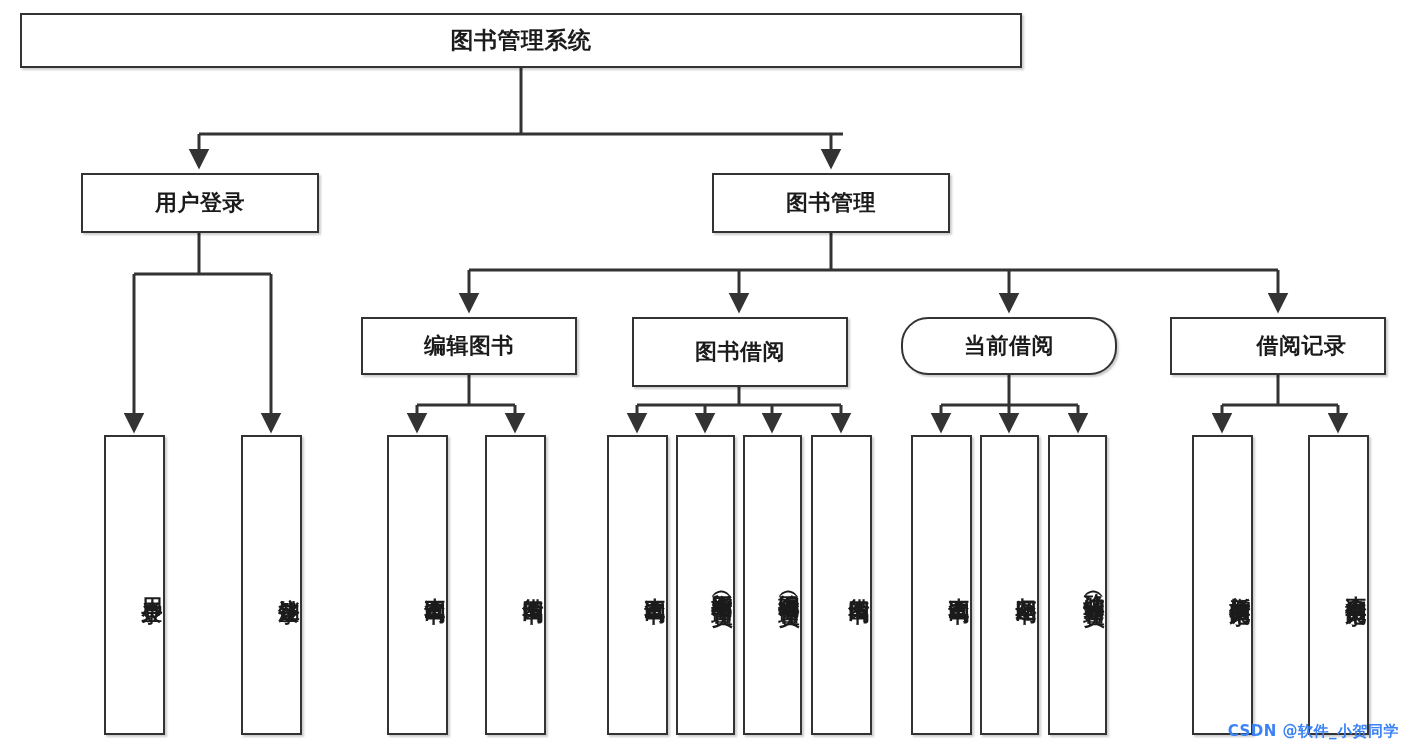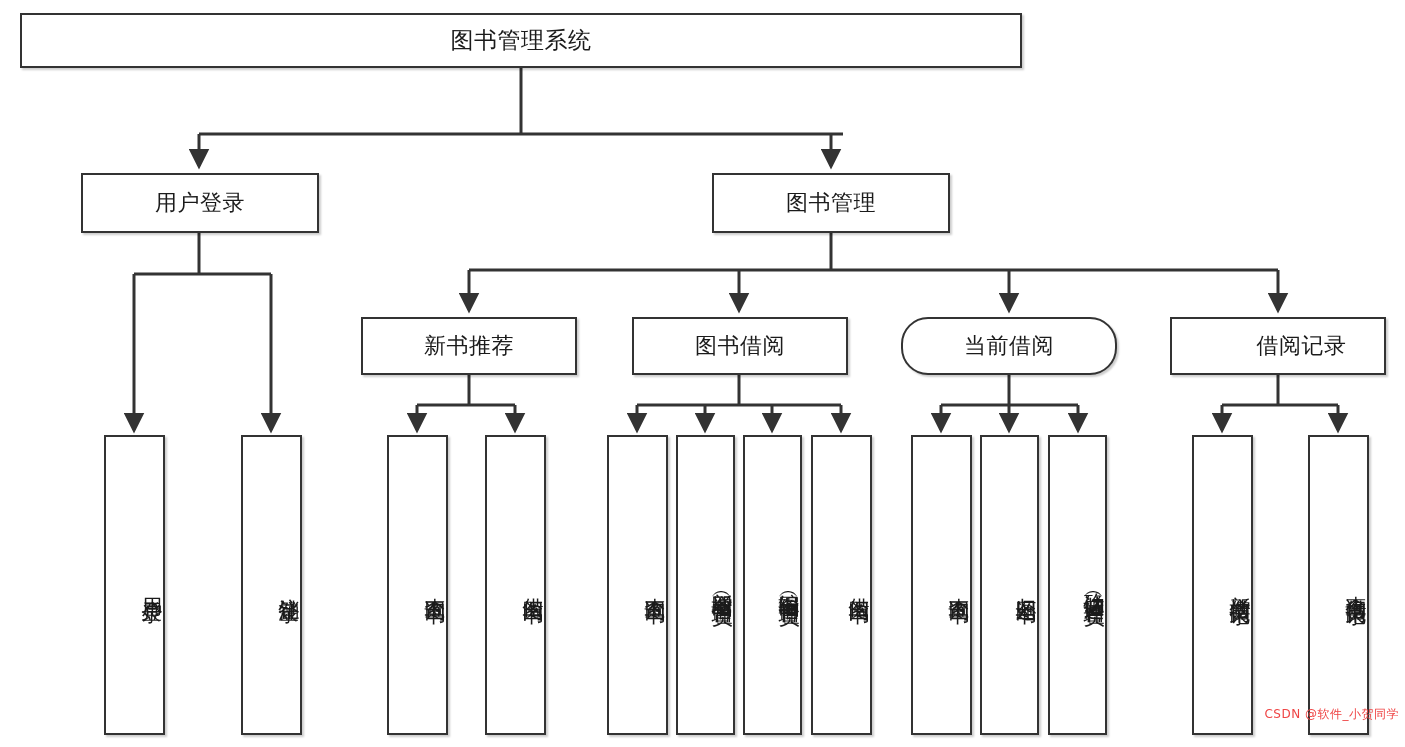--- a/index.html
+++ b/index.html
@@ -9,20 +9,21 @@
   }
   body {
     font-family: "DejaVu Sans", "Liberation Sans", sans-serif;
   }
   #canvas {
     position: relative;
     width: 1405px;
     height: 747px;
     background: #ffffff;
     overflow: hidden;
+    font-weight: bold;
   }
   svg#wires {
     position: absolute;
     left: 0;
     top: 0;
     width: 1405px;
     height: 747px;
     pointer-events: none;
   }
   .node {
@@ -55,23 +56,23 @@
   .node.vert .vlabel {
     writing-mode: vertical-rl;
     text-orientation: upright;
   }
   .node.root {
     font-size: 23px;
   }
   #watermark {
     position: absolute;
     right: 6px;
-    bottom: 24px;
-    font-size: 12px;
-    color: #ef4444;
+    bottom: 6px;
+    font-size: 15px;
+    color: #3b82f6;
     letter-spacing: 0.5px;
     white-space: nowrap;
     user-select: none;
   }
 </style>
 </head>
 <body>
 
 <div id="canvas">
 
@@ -130,23 +131,23 @@
   </div>
 
   <div class="node horiz" style="left:81px; top:173px; width:238px; height:60px;">
     <span>用户登录</span>
   </div>
   <div class="node horiz" style="left:712px; top:173px; width:238px; height:60px;">
     <span>图书管理</span>
   </div>
 
   <div class="node horiz" style="left:361px; top:317px; width:216px; height:58px;">
-    <span>新书推荐</span>
-  </div>
-  <div class="node horiz" style="left:632px; top:317px; width:216px; height:58px;">
+    <span>编辑图书</span>
+  </div>
+  <div class="node horiz" style="left:632px; top:317px; width:216px; height:70px;">
     <span>图书借阅</span>
   </div>
   <div class="node horiz" style="left:901px; top:317px; width:216px; height:58px;border-radius:27px;">
     <span>当前借阅</span>
   </div>
   <div class="node horiz" style="left:1170px; top:317px; width:216px; height:58px;padding-left:47px;">
     <span>借阅记录</span>
   </div>
 
   <div class="node vert" style="left:104px; top:435px; width:61px; height:300px;">

